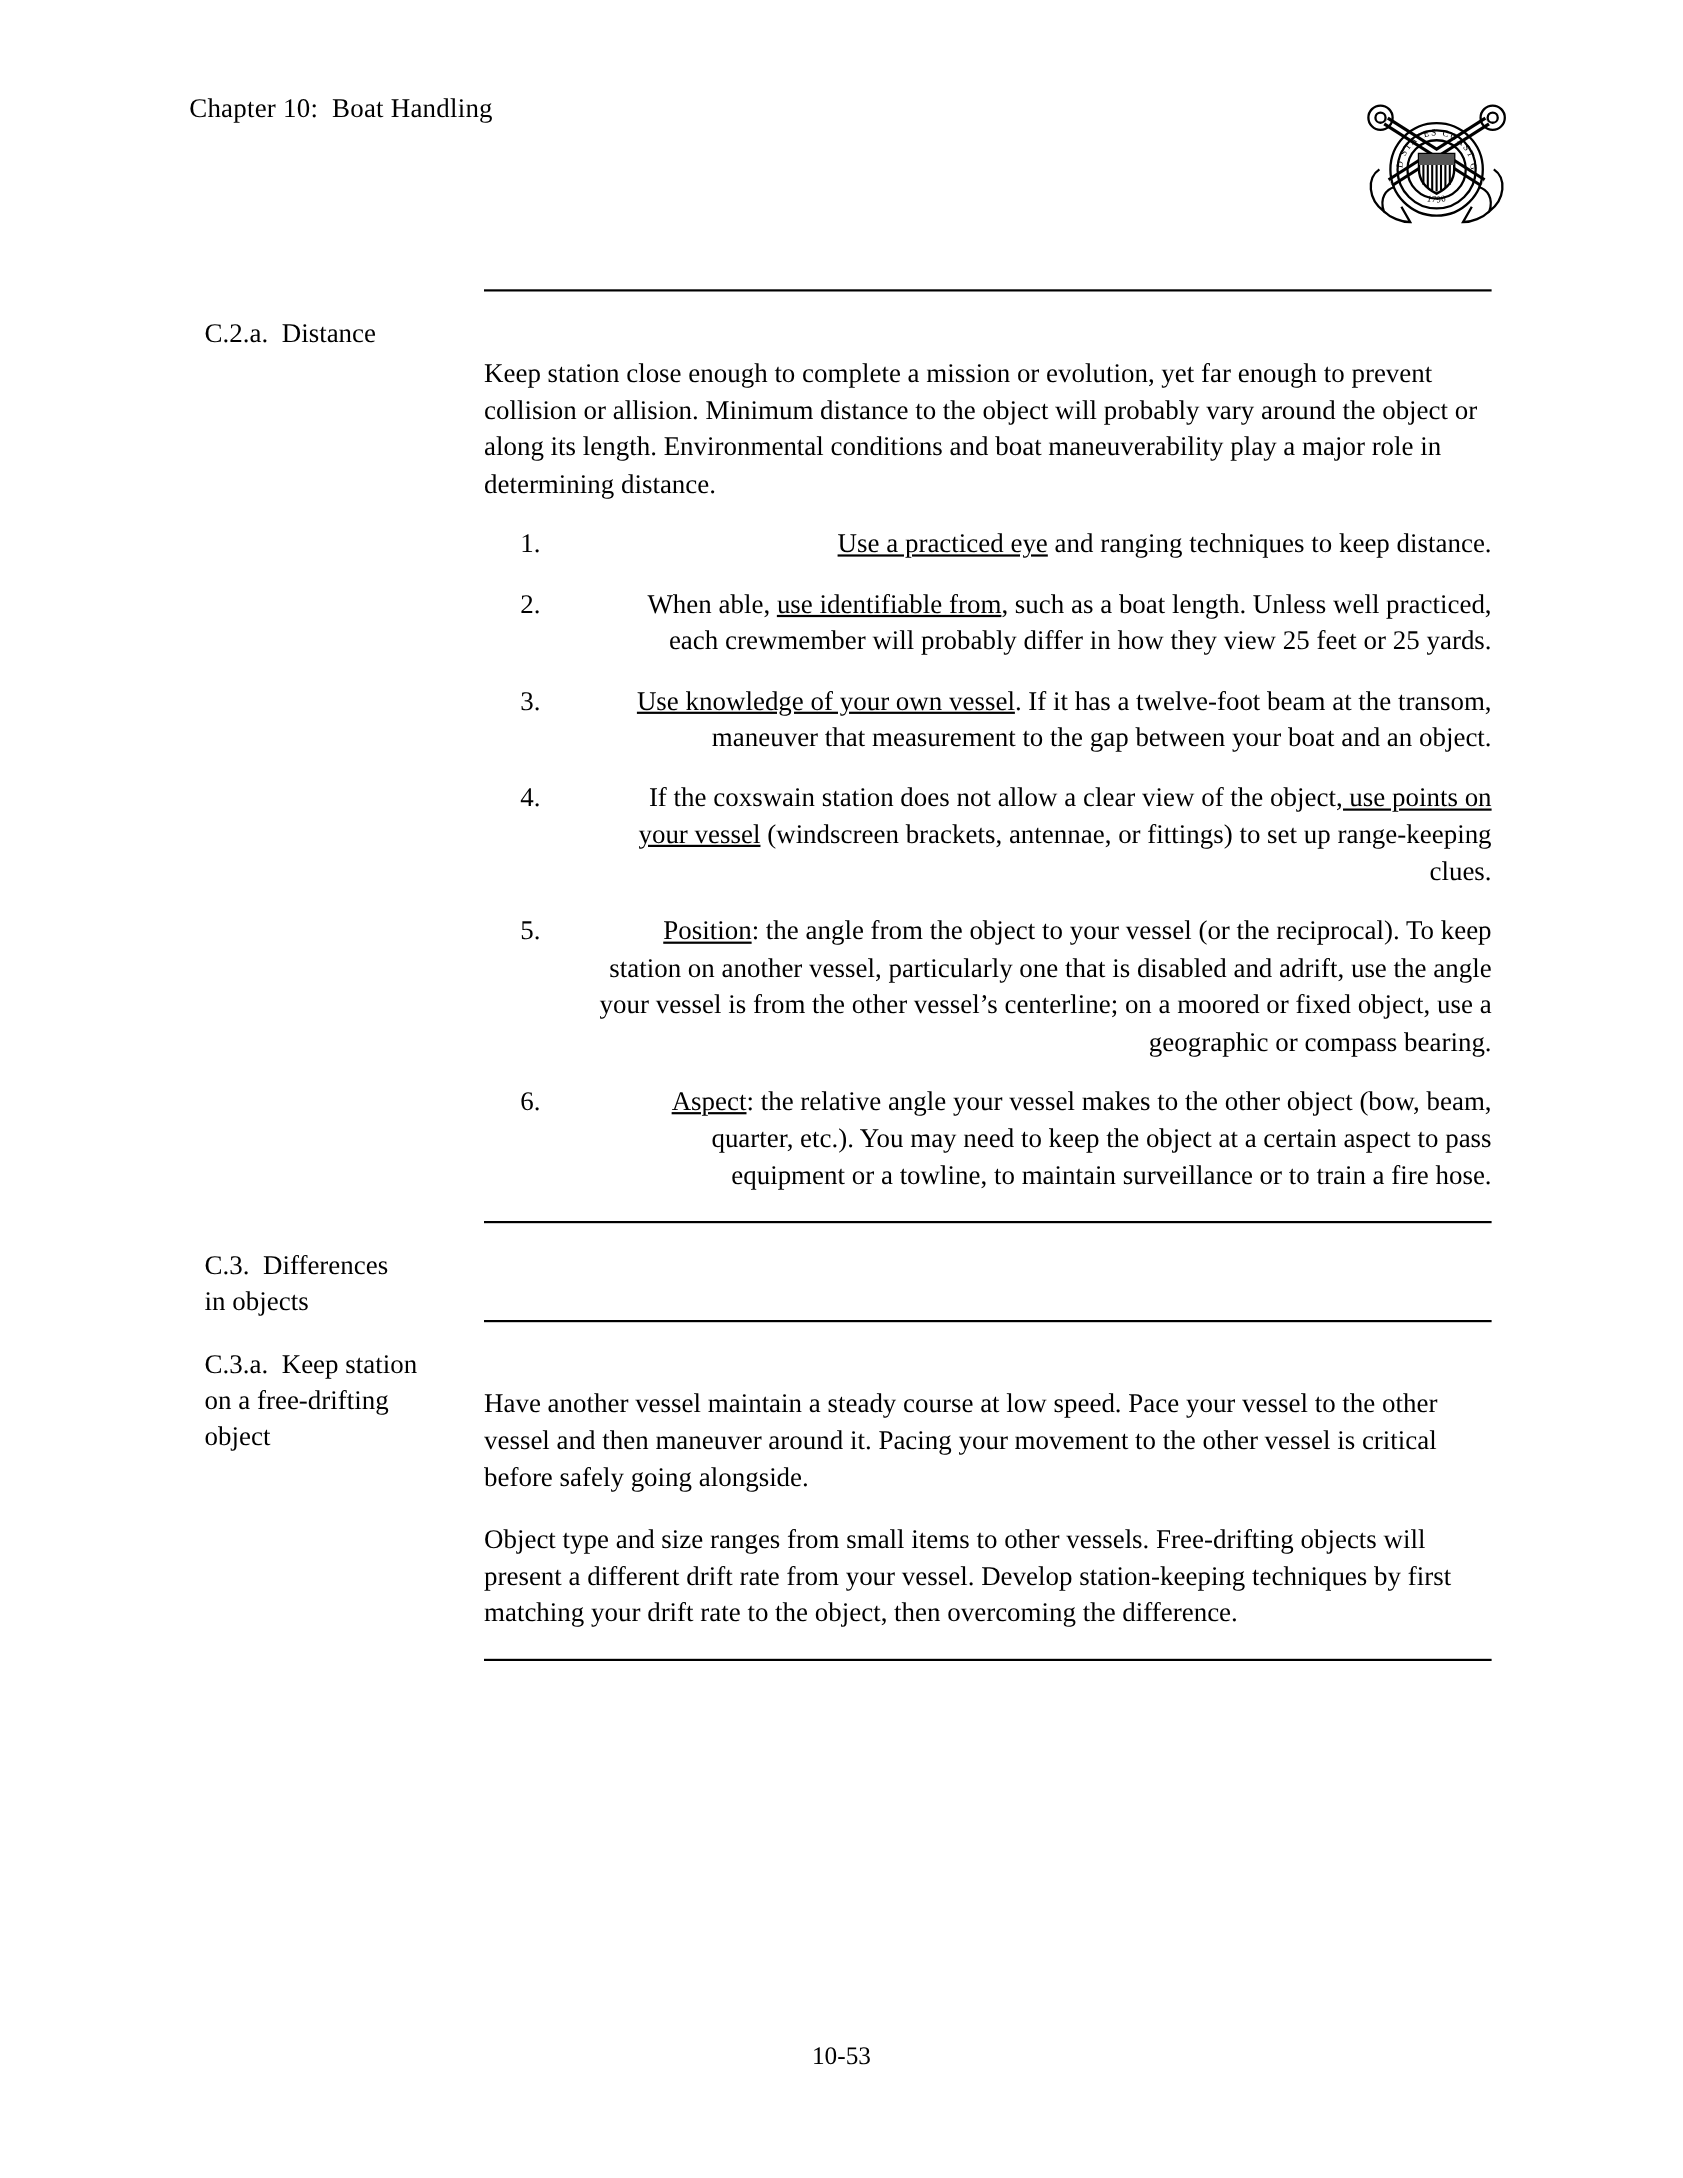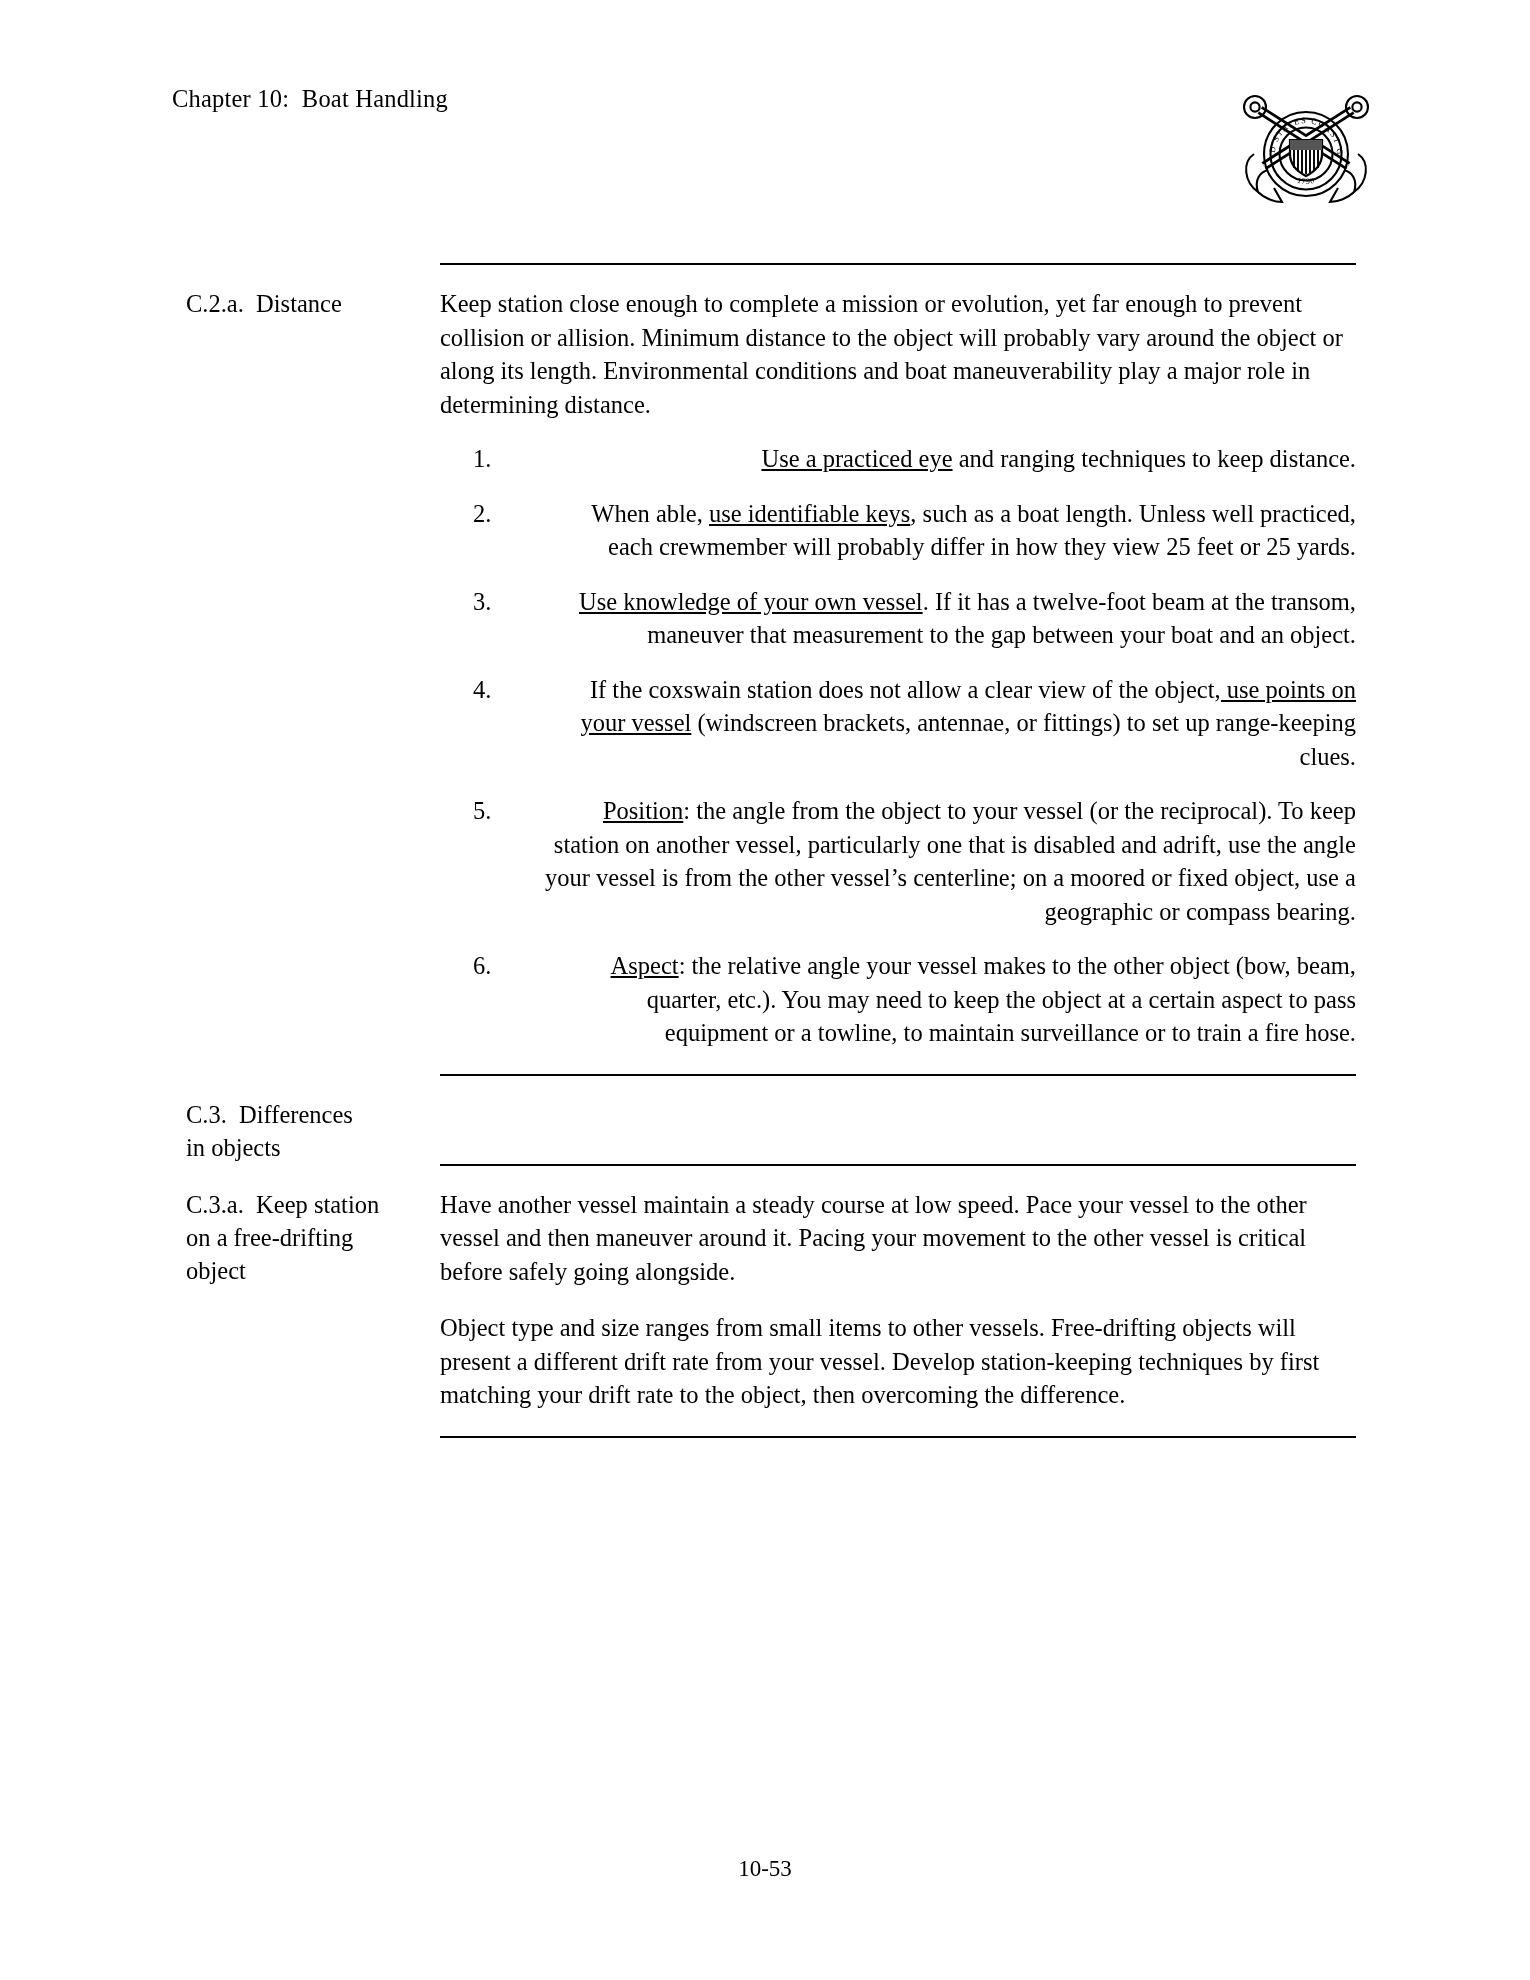--- a/index.html
+++ b/index.html
@@ -67,20 +67,21 @@
     box-sizing: border-box;
     padding-right: 8px;
   }
   .block-label .lbl-line { display: block; white-space: pre; }
   .block-body {
     flex: 1 1 auto;
     font-size: 24.5px;
     line-height: 33.5px;
     padding-top: 22px;
     box-sizing: border-box;
+    margin-top: 36px;
   }
   .para {
     margin: 0 0 0 0;
     text-align: left;
   }
   .para + .para { margin-top: 23px; }
 
   
   .num-list {
     margin: 21px 0 0 0;
@@ -193,21 +194,21 @@
 
         <ul class="num-list">
 
           <li class="num-item">
             <span class="num-marker">1.</span>
             <span class="num-text"><span class="u">Use a practiced eye</span><span> and ranging techniques to keep distance.</span></span>
           </li>
 
           <li class="num-item">
             <span class="num-marker">2.</span>
-            <span class="num-text"><span>When able, </span><span class="u">use identifiable keys</span><span>, such as a boat length. Unless well practiced, each crewmember will probably differ in how they view 25 feet or 25 yards.</span></span>
+            <span class="num-text"><span>When able, </span><span class="u">use identifiable from</span><span>, such as a boat length. Unless well practiced, each crewmember will probably differ in how they view 25 feet or 25 yards.</span></span>
           </li>
 
           <li class="num-item">
             <span class="num-marker">3.</span>
             <span class="num-text"><span class="u">Use knowledge of your own vessel</span><span>. If it has a twelve-foot beam at the transom, maneuver that measurement to the gap between your boat and an object.</span></span>
           </li>
 
           <li class="num-item">
             <span class="num-marker">4.</span>
             <span class="num-text"><span>If the coxswain station does not allow a clear view of the object</span><span class="u">, use points on your vessel</span><span> (windscreen brackets, antennae, or fittings) to set up range-keeping clues.</span></span>

